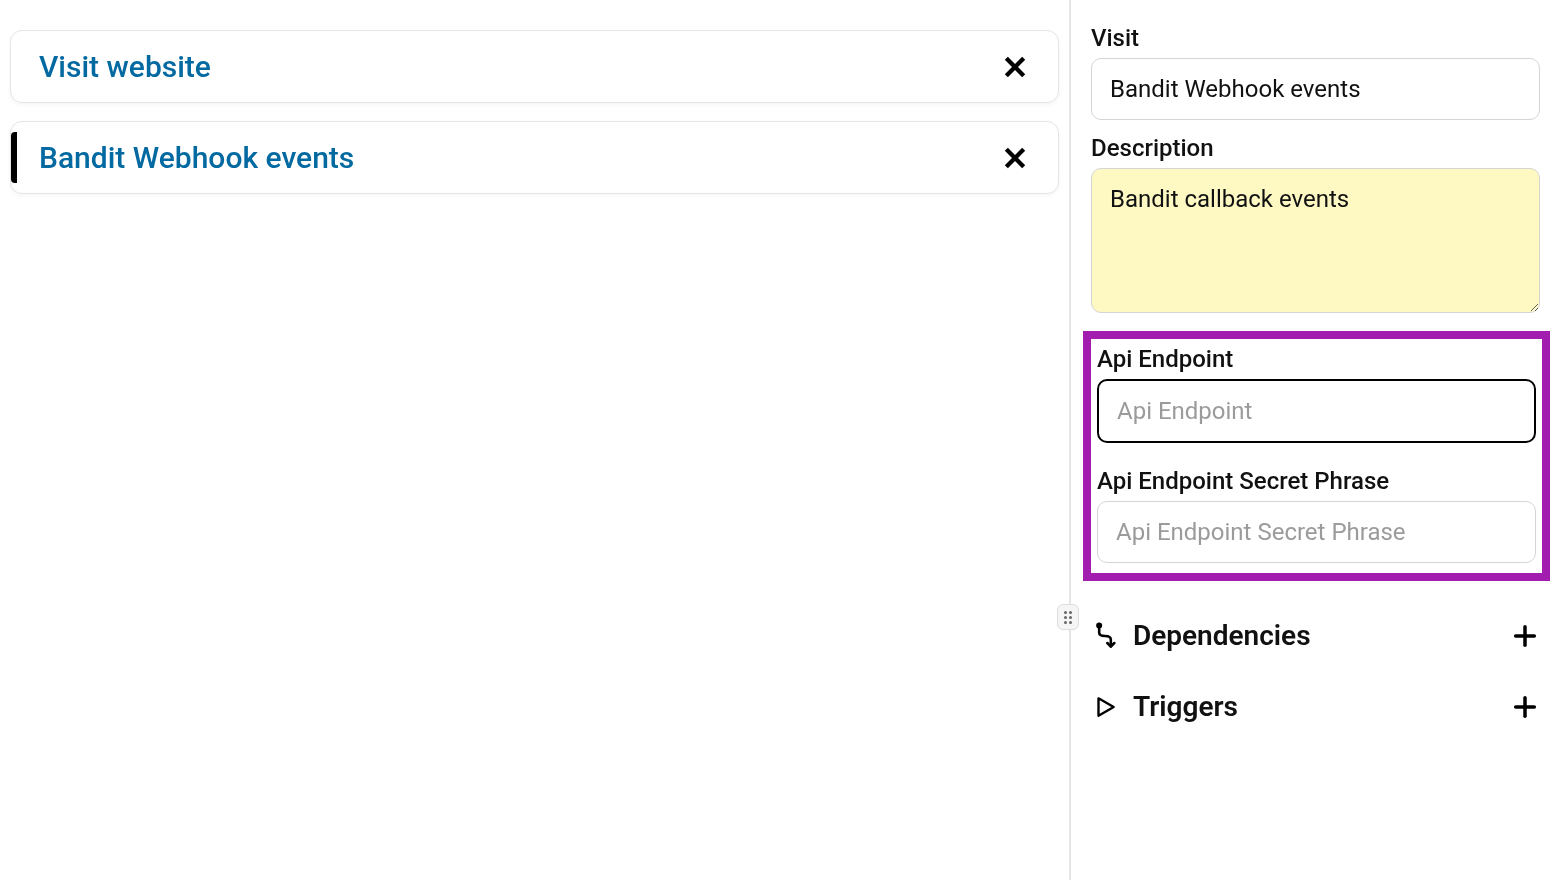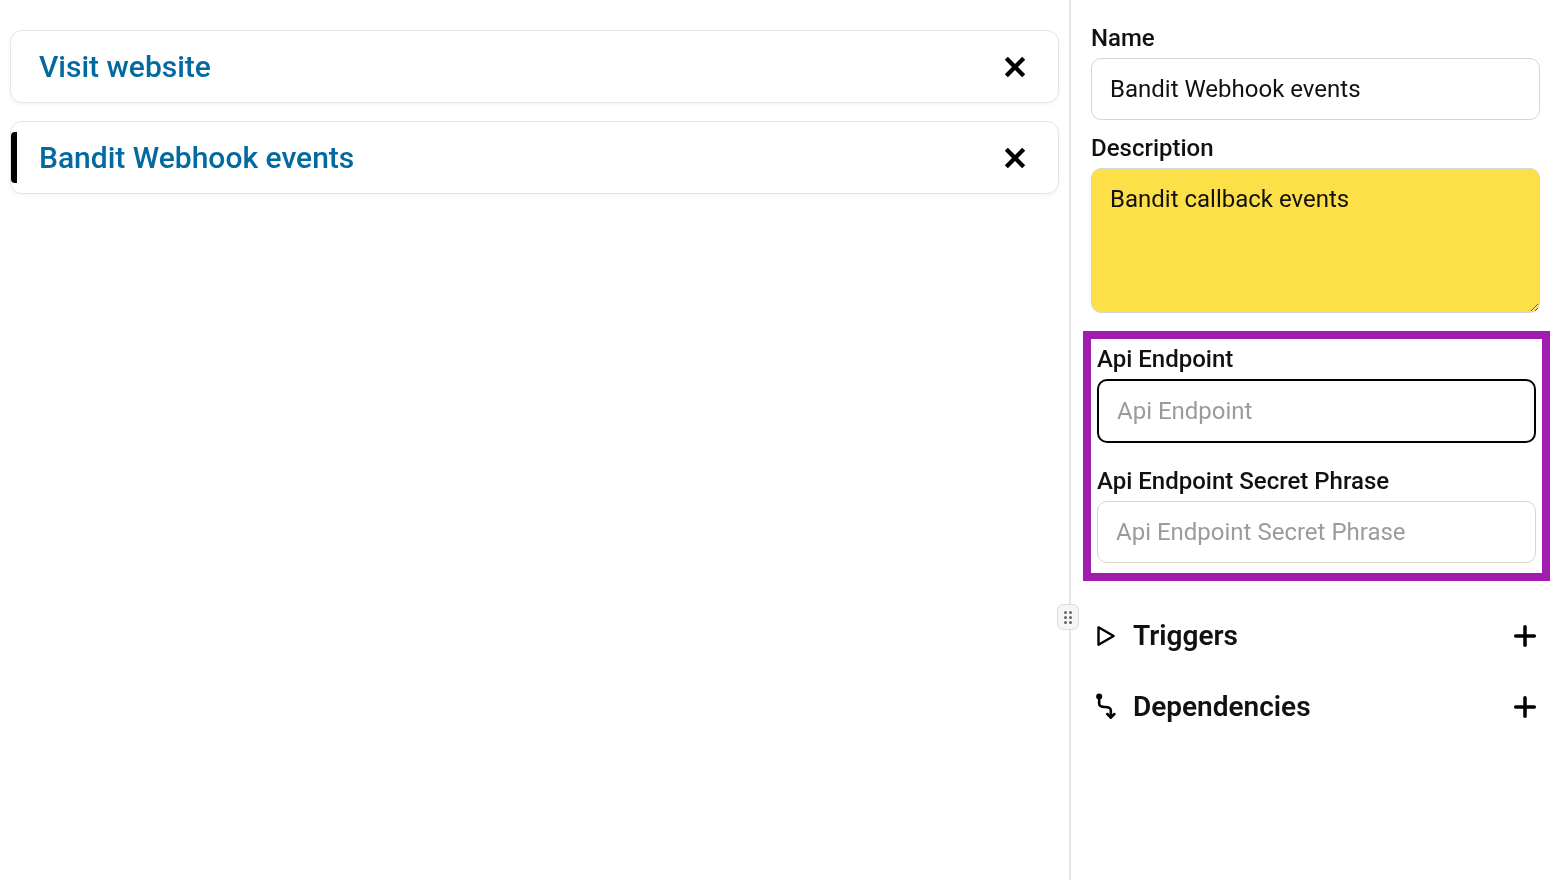--- a/index.html
+++ b/index.html
@@ -88,21 +88,21 @@
     .text-input.focused {
       border: 2px solid #000;
     }
     .textarea {
       width: 100%;
       padding: 16px 18px;
       font-size: 24px;
       border: 1px solid #d5d5d5;
       border-radius: 10px;
       color: #111;
-      background: #fde047;
+      background: #fef9c3;
       height: 145px;
       resize: both;
     }
     .highlight-box {
       border: 8px solid #a21caf;
       padding: 6px 6px 10px 6px;
       margin-left: -8px;
       margin-right: -10px;
     }
     .highlight-box .field-label {
@@ -205,69 +205,69 @@
         <span></span>
         <span></span>
         <span></span>
     </div>
   </div>
 </div>
 
 <div class="right-panel">
 
   <div class="field-group">
-    <div class="field-label">Name</div>
+    <div class="field-label">Visit</div>
     <input class="text-input" type="text" value="Bandit Webhook events" style="">
   </div>
 
   <div class="field-group">
     <div class="field-label">Description</div>
     <textarea class="textarea" style="">Bandit callback events</textarea>
   </div>
 
   <div class="highlight-box">
     <div class="field-group">
       <div class="field-label">Api Endpoint</div>
       <input class="text-input focused" type="text" placeholder="Api Endpoint" style="">
     </div>
     <div class="field-group">
       <div class="field-label">Api Endpoint Secret Phrase</div>
       <input class="text-input" type="text" placeholder="Api Endpoint Secret Phrase" style="">
+    </div>
+  </div>
+
+  <div class="section-row">
+    <div class="left">
+      <div class="section-icon">
+        <svg viewBox="0 0 24 24" width="28" height="28" fill="none" stroke="#000" stroke-width="2.2" stroke-linecap="round" stroke-linejoin="round">
+          <path d="M7 3 L7 9 C7 12 10 12 12 12 C14 12 17 12 17 15 L17 21"></path>
+          <circle cx="7" cy="3" r="1.5" fill="#000"></circle>
+          <path d="M14 18 L17 21 L20 18"></path>
+        </svg>
+      </div>
+      <div class="section-title">Dependencies</div>
+    </div>
+    <div class="plus-icon">
+      <svg viewBox="0 0 24 24" width="28" height="28" fill="none" stroke="#000" stroke-width="3" stroke-linecap="round">
+          <line x1="12" y1="4" x2="12" y2="20"></line>
+          <line x1="4" y1="12" x2="20" y2="12"></line>
+        </svg>
     </div>
   </div>
 
   <div class="section-row">
     <div class="left">
       <div class="section-icon">
         <svg viewBox="0 0 24 24" width="26" height="26" fill="none" stroke="#000" stroke-width="2.2" stroke-linejoin="round">
             <polygon points="6,4 20,12 6,20"></polygon>
           </svg>
       </div>
       <div class="section-title">Triggers</div>
     </div>
     <div class="plus-icon">
       <svg viewBox="0 0 24 24" width="28" height="28" fill="none" stroke="#000" stroke-width="3" stroke-linecap="round">
           <line x1="12" y1="4" x2="12" y2="20"></line>
           <line x1="4" y1="12" x2="20" y2="12"></line>
         </svg>
     </div>
   </div>
 
-  <div class="section-row">
-    <div class="left">
-      <div class="section-icon">
-        <svg viewBox="0 0 24 24" width="28" height="28" fill="none" stroke="#000" stroke-width="2.2" stroke-linecap="round" stroke-linejoin="round">
-          <path d="M7 3 L7 9 C7 12 10 12 12 12 C14 12 17 12 17 15 L17 21"></path>
-          <circle cx="7" cy="3" r="1.5" fill="#000"></circle>
-          <path d="M14 18 L17 21 L20 18"></path>
-        </svg>
-      </div>
-      <div class="section-title">Dependencies</div>
-    </div>
-    <div class="plus-icon">
-      <svg viewBox="0 0 24 24" width="28" height="28" fill="none" stroke="#000" stroke-width="3" stroke-linecap="round">
-          <line x1="12" y1="4" x2="12" y2="20"></line>
-          <line x1="4" y1="12" x2="20" y2="12"></line>
-        </svg>
-    </div>
-  </div>
-
 </div>
 
 </body></html>

